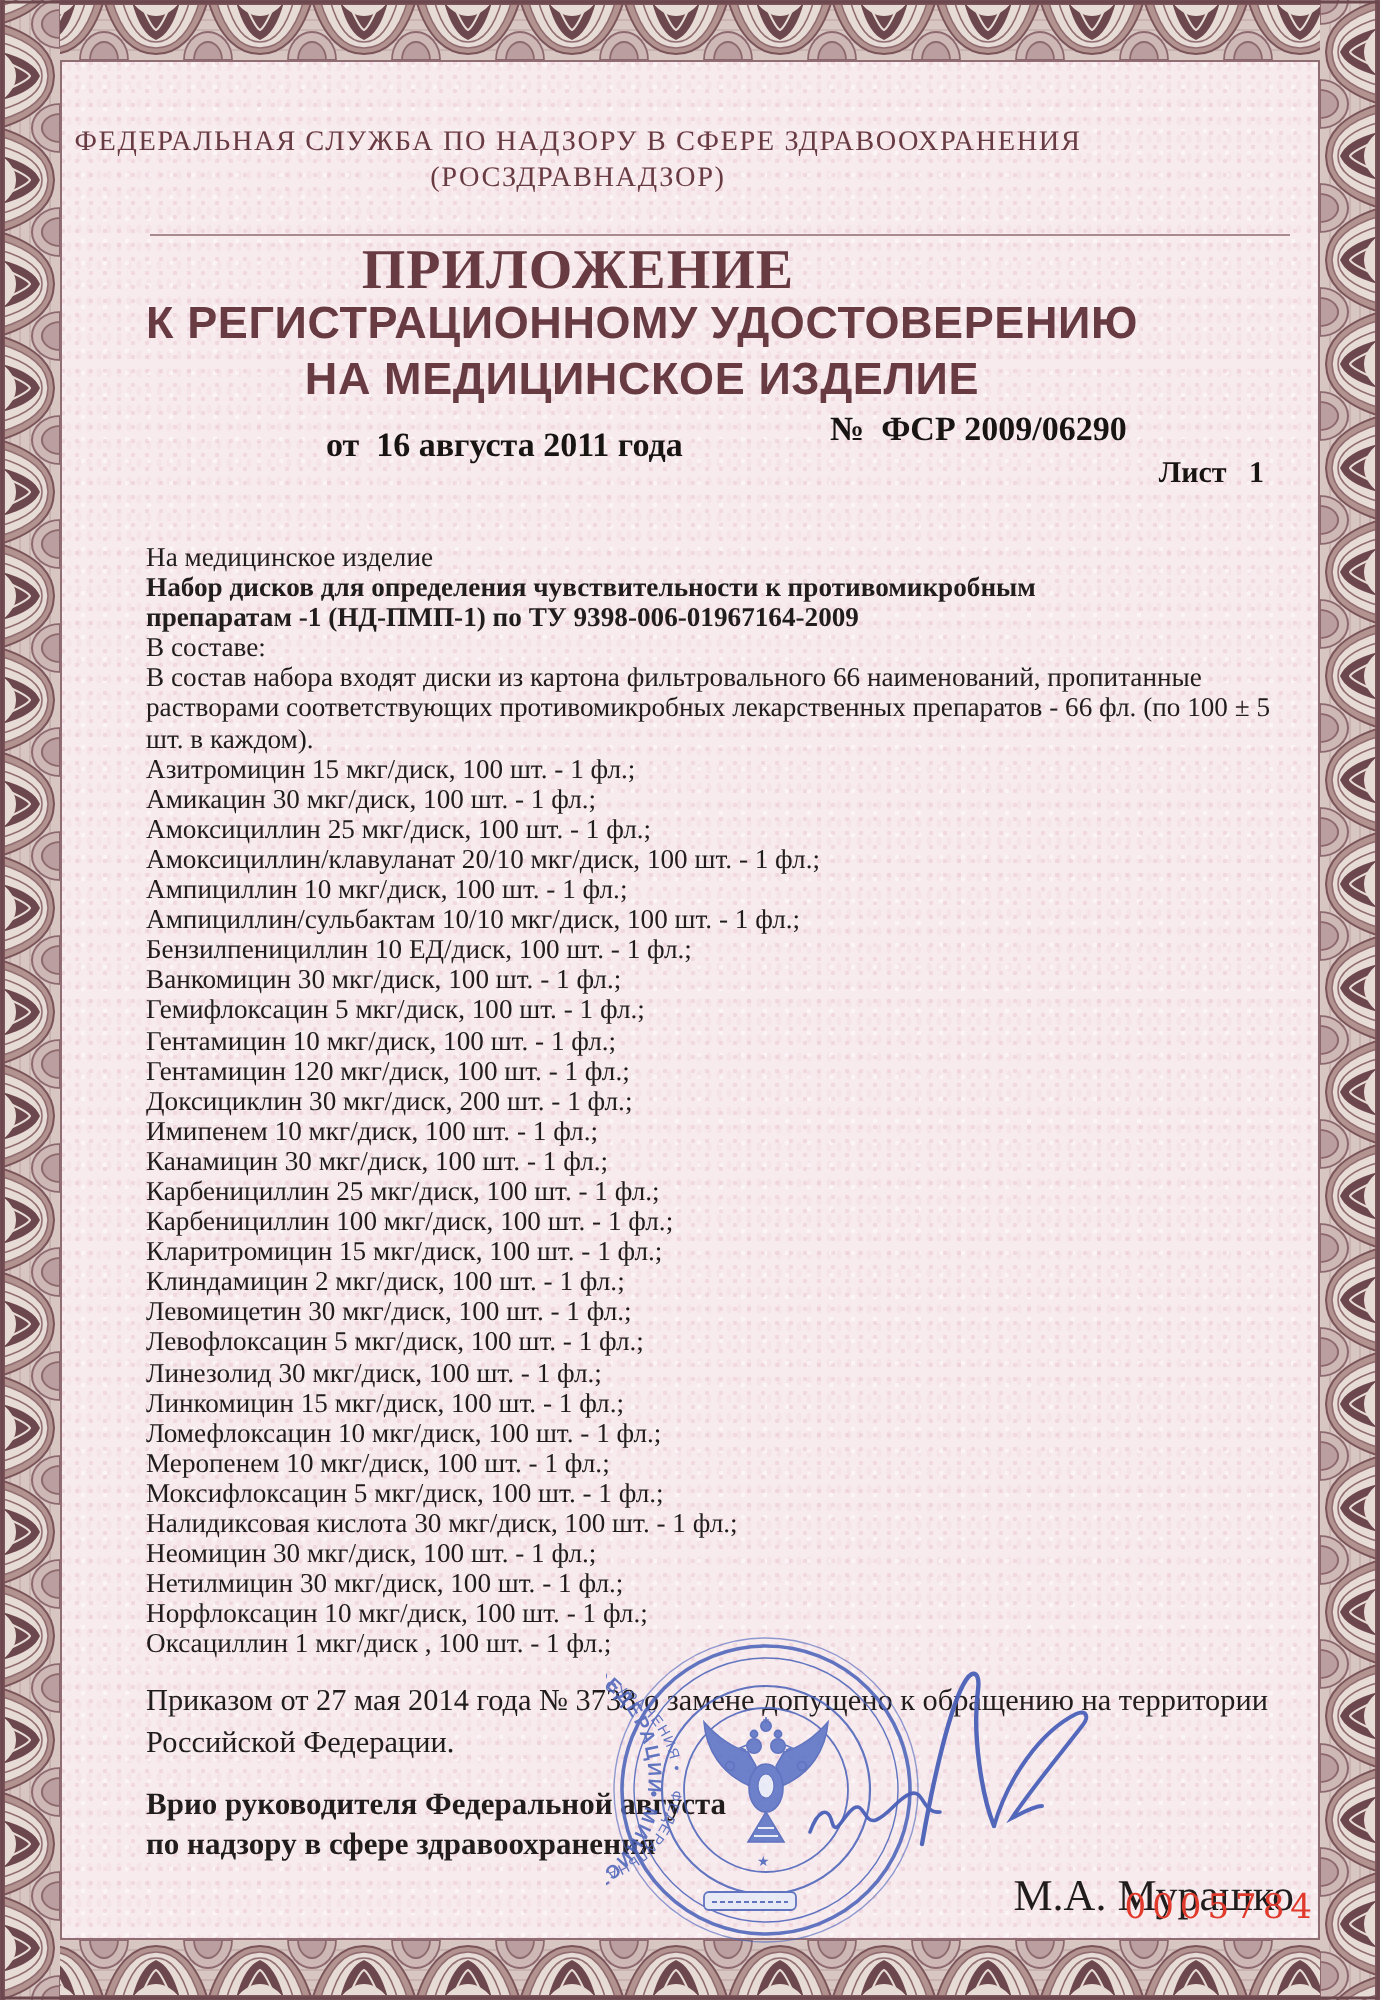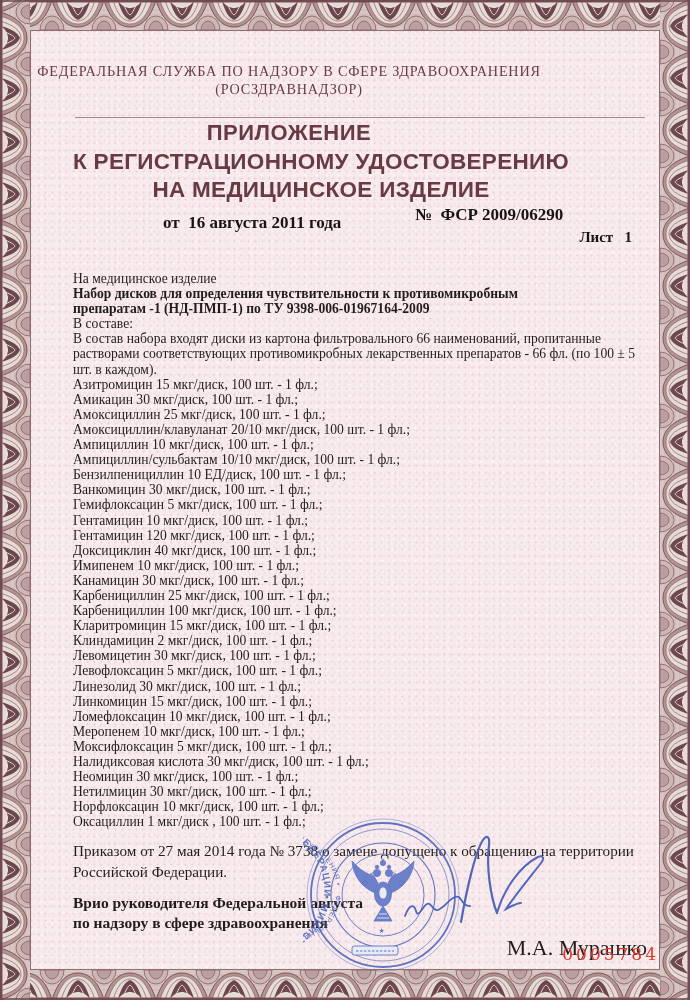--- a/index.html
+++ b/index.html
@@ -13,21 +13,21 @@
     background-size:7px 7px, 11px 11px, 5px 9px;
     background-position:0 0, 3px 5px, 2px 2px;
     font-family:"Liberation Serif", serif;
     color:#211d1c;
   }
   .abs{position:absolute;}
   .center{left:0;width:578px;text-align:center;}
   svg{display:block;}
   .maroon{color:var(--accent_maroon,#683b42);}
   .agency{font-size:14.2px; letter-spacing:.8px; line-height:17px;}
-  .t1{font-family:Liberation Sans, sans-serif; font-weight:bold; font-size:22px; letter-spacing:.5px;}
+  .t1{font-family:Liberation Serif, serif; font-weight:bold; font-size:28px; letter-spacing:.5px;}
   .t2{font-family:"Liberation Sans",sans-serif; font-weight:bold; font-size:22.5px; letter-spacing:.3px;padding-left:32px;}
   .divider{height:1px; background:#9b797c; opacity:.85;}
   .meta{font-weight:bold; font-size:17px; color:#181412; white-space:pre;}
   .sheet{font-weight:bold; font-size:15px; color:#181412; white-space:pre;}
   .bodyblock{font-size:13.6px; line-height:15.1px; width:582px;}
   .bodyblock .b{font-weight:bold;}
   .order{font-size:15.2px; line-height:21px; width:580px;}
   .sigtitle{font-weight:bold; font-size:15.5px; line-height:19.5px;}
   .signame{font-weight:normal; font-size:22px;margin-top:28px;}
   .serial{
@@ -99,21 +99,21 @@
         <div>Амикацин 30 мкг/диск, 100 шт. - 1 фл.;</div>
         <div>Амоксициллин 25 мкг/диск, 100 шт. - 1 фл.;</div>
         <div>Амоксициллин/клавуланат 20/10 мкг/диск, 100 шт. - 1 фл.;</div>
         <div>Ампициллин 10 мкг/диск, 100 шт. - 1 фл.;</div>
         <div>Ампициллин/сульбактам 10/10 мкг/диск, 100 шт. - 1 фл.;</div>
         <div>Бензилпенициллин 10 ЕД/диск, 100 шт. - 1 фл.;</div>
         <div>Ванкомицин 30 мкг/диск, 100 шт. - 1 фл.;</div>
         <div>Гемифлоксацин 5 мкг/диск, 100 шт. - 1 фл.;</div>
         <div>Гентамицин 10 мкг/диск, 100 шт. - 1 фл.;</div>
         <div>Гентамицин 120 мкг/диск, 100 шт. - 1 фл.;</div>
-        <div>Доксициклин 40 мкг/диск, 100 шт. - 1 фл.;</div>
+        <div>Доксициклин 30 мкг/диск, 200 шт. - 1 фл.;</div>
         <div>Имипенем 10 мкг/диск, 100 шт. - 1 фл.;</div>
         <div>Канамицин 30 мкг/диск, 100 шт. - 1 фл.;</div>
         <div>Карбенициллин 25 мкг/диск, 100 шт. - 1 фл.;</div>
         <div>Карбенициллин 100 мкг/диск, 100 шт. - 1 фл.;</div>
         <div>Кларитромицин 15 мкг/диск, 100 шт. - 1 фл.;</div>
         <div>Клиндамицин 2 мкг/диск, 100 шт. - 1 фл.;</div>
         <div>Левомицетин 30 мкг/диск, 100 шт. - 1 фл.;</div>
         <div>Левофлоксацин 5 мкг/диск, 100 шт. - 1 фл.;</div>
         <div>Линезолид 30 мкг/диск, 100 шт. - 1 фл.;</div>
         <div>Линкомицин 15 мкг/диск, 100 шт. - 1 фл.;</div>

